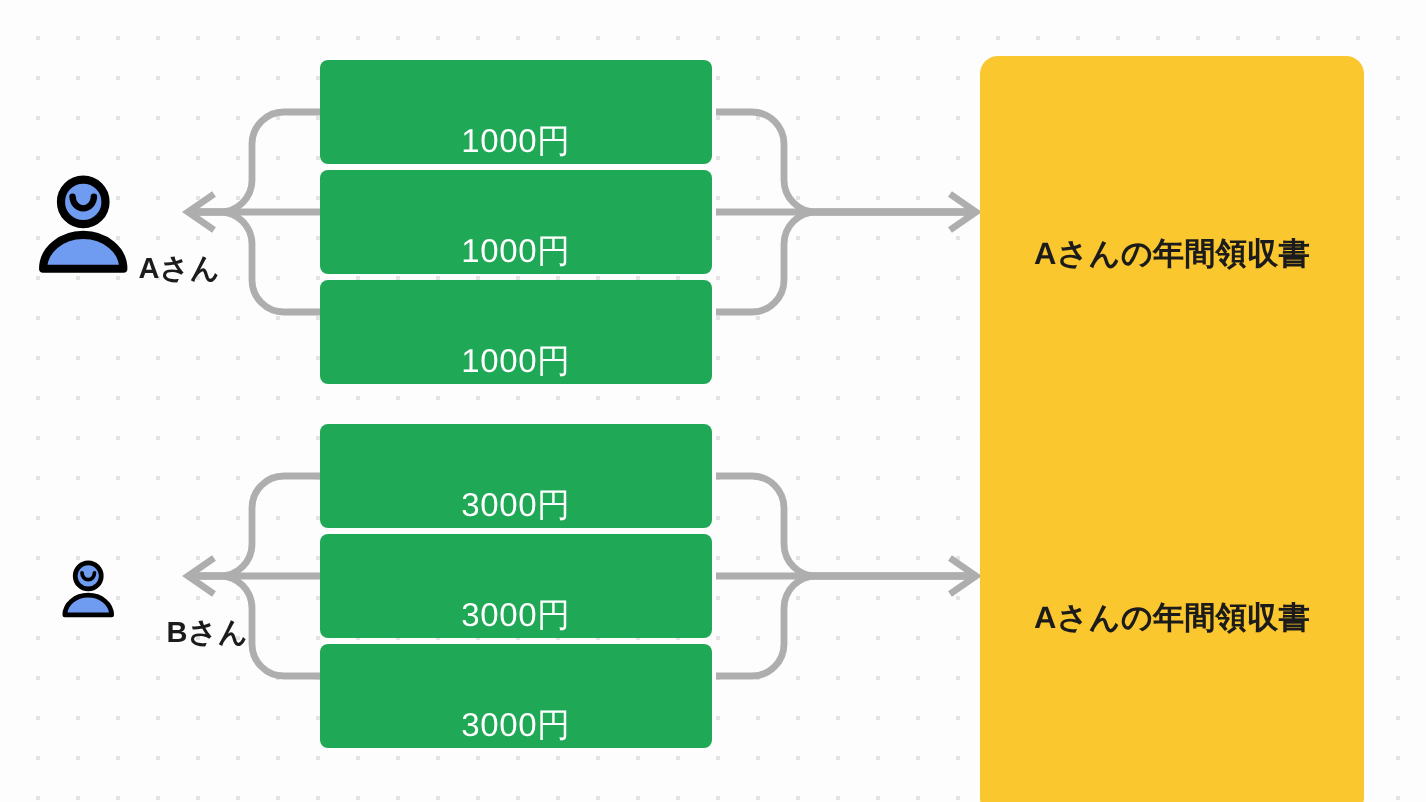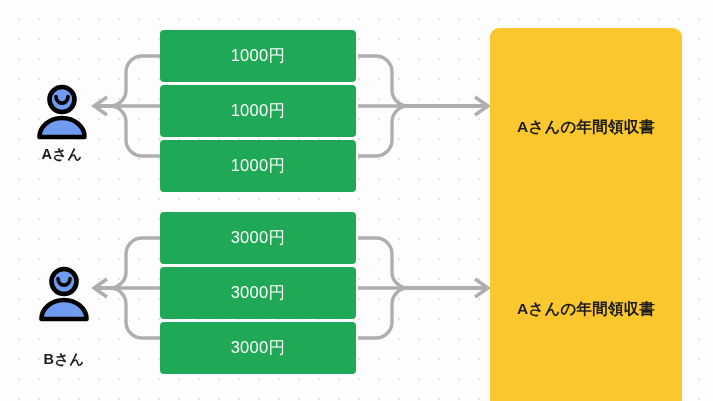--- a/index.html
+++ b/index.html
@@ -19,22 +19,22 @@
     background-image: radial-gradient(circle, #e3e3e8 1.1px, transparent 1.2px);
     background-size: 20px 20px;
     background-position: 9px 9px;
   }
 
   
   .person-node {
     position: absolute;
     width: 96px;
     display: flex;
-    flex-direction: column;
-    align-items: center;
+    flex-direction: row;
+    align-items: flex-end;
   }
   .person-icon {
     width: 62px;
     height: 62px;
     display: block;
   }
   .person-label {
     margin-top: 1px;
     font-size: 14.5px;
     font-weight: bold;
@@ -45,21 +45,21 @@
 
   
   .amount-box {
     position: absolute;
     left: 160px;
     width: 196px;
     height: 52px;
     background: #1fa855;
     border-radius: 4px;
     display: flex;
-    align-items: center;
+    align-items: flex-end;
     justify-content: center;
     color: #ffffff;
     font-size: 16.5px;
     letter-spacing: 0.3px;
   }
 
   
   .receipt-box {
     position: absolute;
     left: 490px;
@@ -130,21 +130,21 @@
     <path class="conn-path" d="M2 34 L20 34 A16 16 0 0 1 36 50 L36 68 A16 16 0 0 0 52 84 L132 84"></path>
     <path class="conn-path" d="M2 84 L132 84"></path>
     <path class="conn-path" d="M2 134 L20 134 A16 16 0 0 0 36 118 L36 100 A16 16 0 0 1 52 84 L132 84"></path>
     <path class="conn-head" d="M119 75 L132 84 L119 93"></path>
   </svg>
 
   <div class="receipt-box" style="top:28px;">
     <span>Aさんの年間領収書</span>
   </div>
 
-  <div class="person-node" style="left:16px; top:264px;gap:23px;">
+  <div class="person-node" style="left:28px; top:264px;gap:23px;">
     <svg class="person-icon" viewBox="0 0 62 62">
       <circle cx="31" cy="17.5" r="12.5" fill="#6f9cf0" stroke="#000000" stroke-width="4.6"></circle>
       <path d="M25 14.5 a6 6.6 0 0 0 12 0" fill="none" stroke="#000000" stroke-width="3.6" stroke-linecap="round"></path>
       <path d="M8.5 55 a22.5 19 0 0 1 45 0 Z" fill="#6f9cf0" stroke="#000000" stroke-width="4.6" stroke-linejoin="round"></path>
     </svg>
     <span class="person-label">Bさん</span>
   </div>
 
   <svg class="connector" style="left:92px; top:204px; width:72px; height:168px;" viewBox="0 0 72 168">
     <path class="conn-path" d="M68 34 L50 34 A16 16 0 0 0 34 50 L34 68 A16 16 0 0 1 18 84 L2 84"></path>

